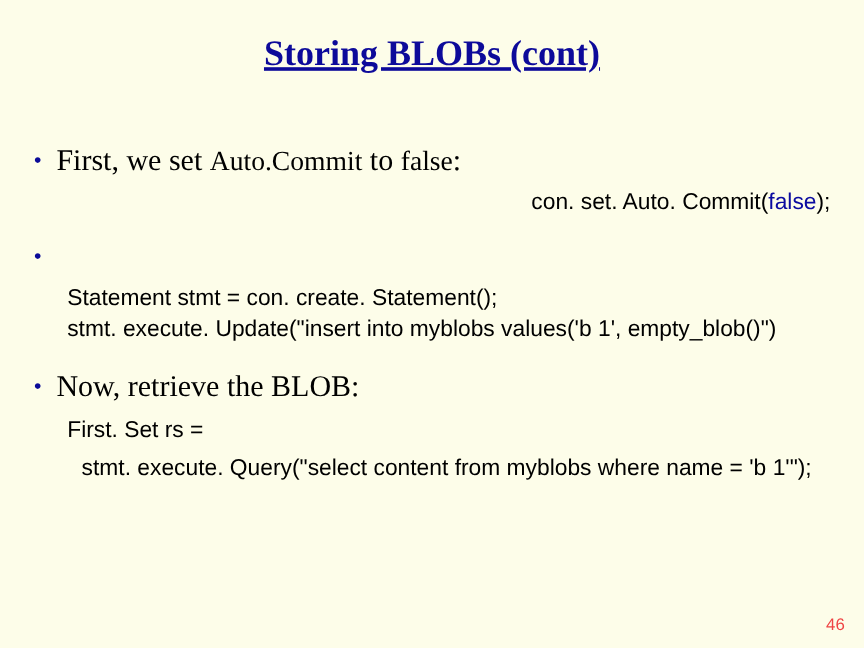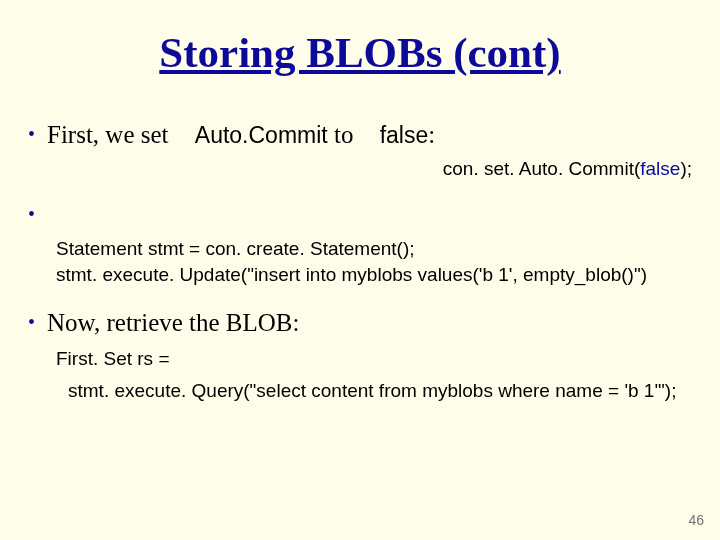--- a/index.html
+++ b/index.html
@@ -17,21 +17,21 @@
     width: 720px;
     height: 540px;
     box-sizing: border-box;
   }
   .title {
     position: absolute;
     top: 28px;
     left: 0;
     width: 100%;
     text-align: center;
-    font-size: 43px;
+    font-size: 30px;
     font-weight: bold;
     color: #0d0a9a;
     text-decoration: underline;
   }
   .content {
     position: absolute;
     top: 120px;
     left: 28px;
     right: 28px;
   }
@@ -43,42 +43,42 @@
   .dot {
     color: #0b0b98;
     font-size: 20px;
     line-height: 28px;
     margin-right: 12px;
   }
   .bt {
     font-size: 25px;
     line-height: 30px;
   }
-  .arial { font-family: Liberation Sans, sans-serif; margin-left: 20px; }
+  .arial { font-family: Liberation Serif, serif; }
   .code-center {
     text-align: right;
     font-family: Arial, Helvetica, sans-serif;
     font-size: 19px;
     margin: 6px 0 20px 0;
   }
   .code-block {
     font-family: Liberation Sans, sans-serif;
     font-size: 19px;
     line-height: 26px;
     margin: 6px 0 20px 28px;
   }
   .code-block.indent2 { margin-left: 40px; }
   .false { color: #0b0ba0; }
   .pagenum {
     position: absolute;
     right: 16px;
     bottom: 12px;
     font-family: Arial, Helvetica, sans-serif;
     font-size: 14px;
-    color: #737373;
+    color: #ef4444;
   }
 </style>
 </head>
 <body>
 
 <div class="slide">
 
   <div class="title">Storing BLOBs (cont)</div>
 
   <div class="content">

